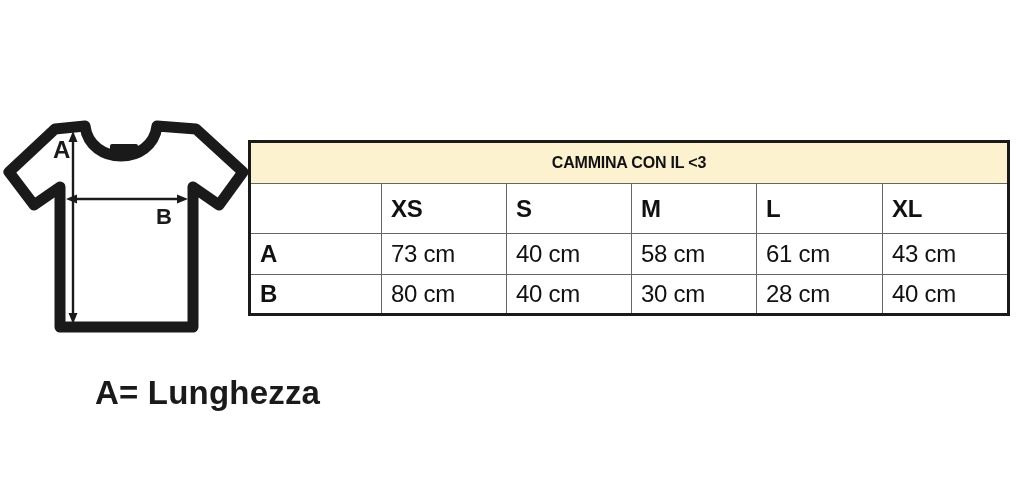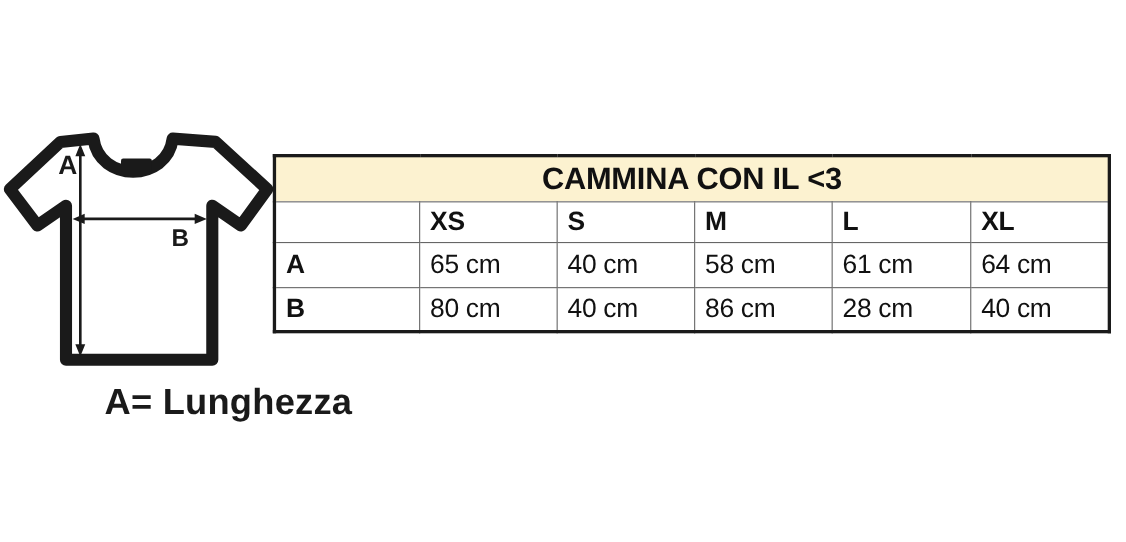--- a/index.html
+++ b/index.html
@@ -14,32 +14,32 @@
     border:3px solid var(--outline,#1a1a1a);
   }
   .size-table td{
     border:1px solid var(--grid,#666);
     font-size:24px;font-weight:bold;letter-spacing:-0.3px;
     padding:0 0 0 9px;white-space:nowrap;overflow:hidden;
     color:var(--text,#111);vertical-align:middle;
   }
   .size-table td.title-cell{
     background:var(--header-bg,#FCF2D0);
-    text-align:center;padding:0;font-size:28px;letter-spacing:-0.2px;
+    text-align:center;padding:0;font-size:16px;letter-spacing:-0.2px;
   }
   .size-table td.val{font-weight:normal;}
   .r-title{height:42px;}
-  .r-sizes{height:37px;}
+  .r-sizes{height:50px;}
   .r-a{height:41px;}
   .r-b{height:40px;}
   .legend{
     position:absolute;top:346px;font-size:33px;font-weight:bold;
     letter-spacing:0.2px;color:var(--outline,#1a1a1a);white-space:nowrap;
   }
-  .legend-a{left:95px;}
+  .legend-a{left:95px;margin-top:28px;}
   .legend-b{left:640px;}
 </style>
 </head>
 <body>
 
 <div class="canvas">
 
   <svg class="tshirt-svg" width="250" height="240" viewBox="0 0 250 240">
     <path d="M55,19 L85,16 C90,56 152,56 157,16 L196,19 L243,62 L219,95 L193,77 L193,217 L60,217 L60,77 L34,95 L9,62 Z" fill="#ffffff" stroke="#1a1a1a" stroke-width="11" stroke-linejoin="round" stroke-linecap="round"></path>
     <rect x="110" y="34" width="28" height="12" rx="2" fill="#1a1a1a"></rect>
@@ -73,31 +73,31 @@
       <tr class="r-sizes">
         <td></td>
         <td>XS</td>
         <td>S</td>
         <td>M</td>
         <td>L</td>
         <td>XL</td>
       </tr>
       <tr class="r-a">
         <td>A</td>
-        <td class="val">65 cm</td>
+        <td class="val">73 cm</td>
         <td class="val">40 cm</td>
         <td class="val">58 cm</td>
         <td class="val">61 cm</td>
-        <td class="val">64 cm</td>
+        <td class="val">43 cm</td>
       </tr>
       <tr class="r-b">
         <td>B</td>
         <td class="val">80 cm</td>
         <td class="val">40 cm</td>
-        <td class="val">86 cm</td>
+        <td class="val">30 cm</td>
         <td class="val">28 cm</td>
         <td class="val">40 cm</td>
       </tr>
     </tbody>
   </table>
 
   <div class="legend legend-a">A= Lunghezza</div>
 
 </div>
 

